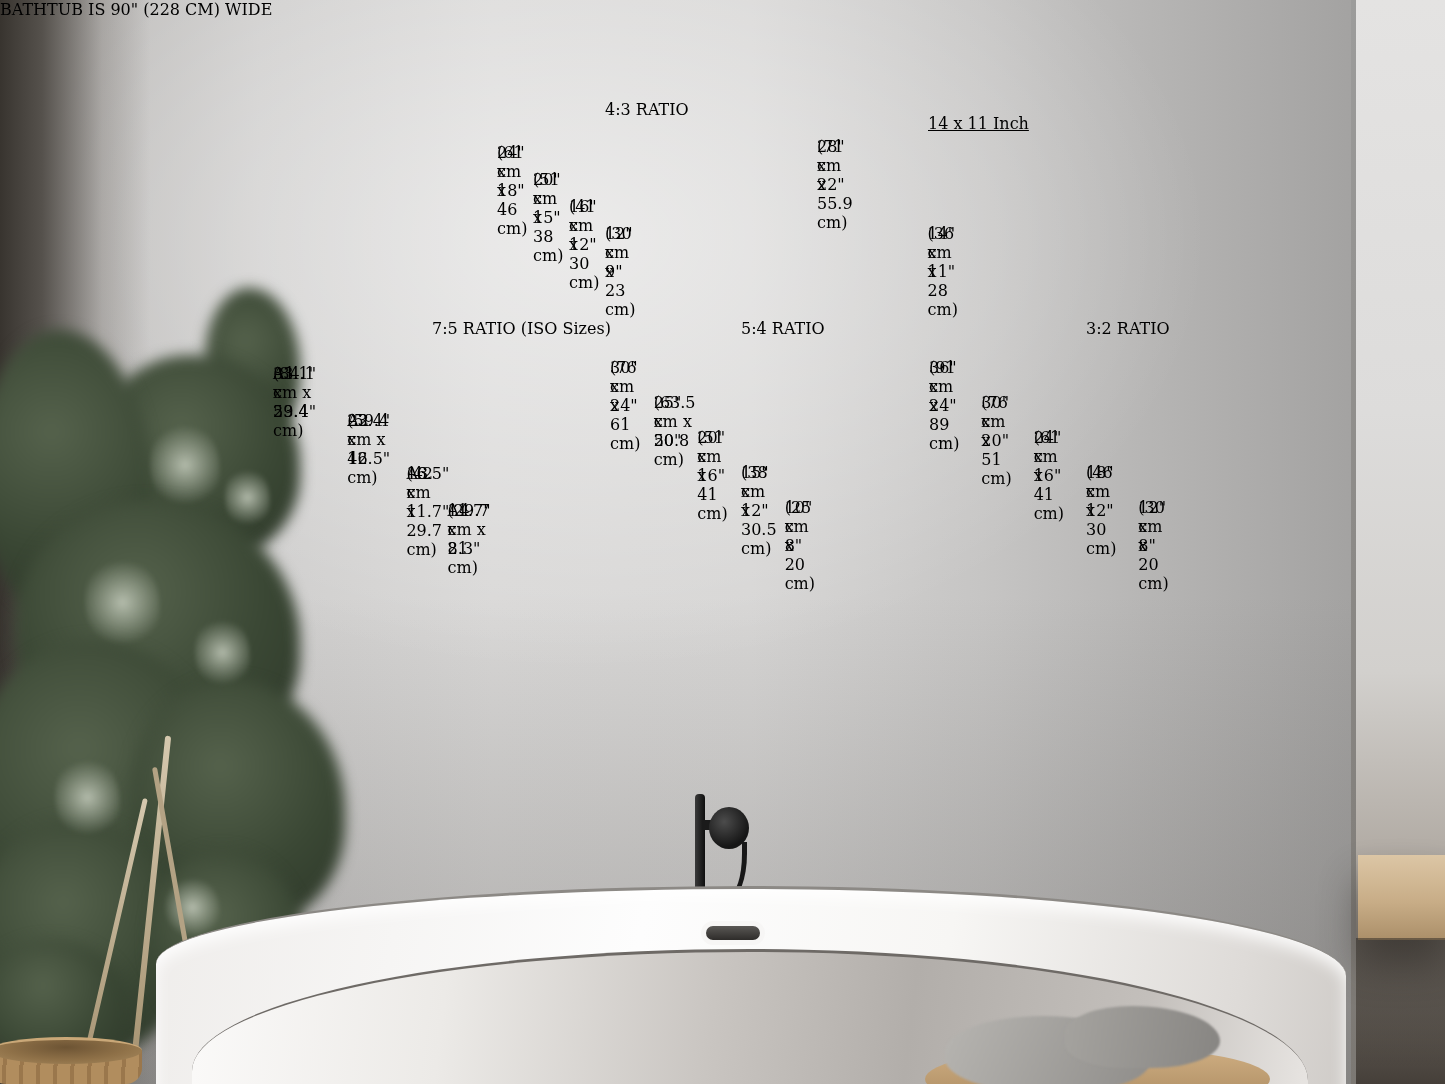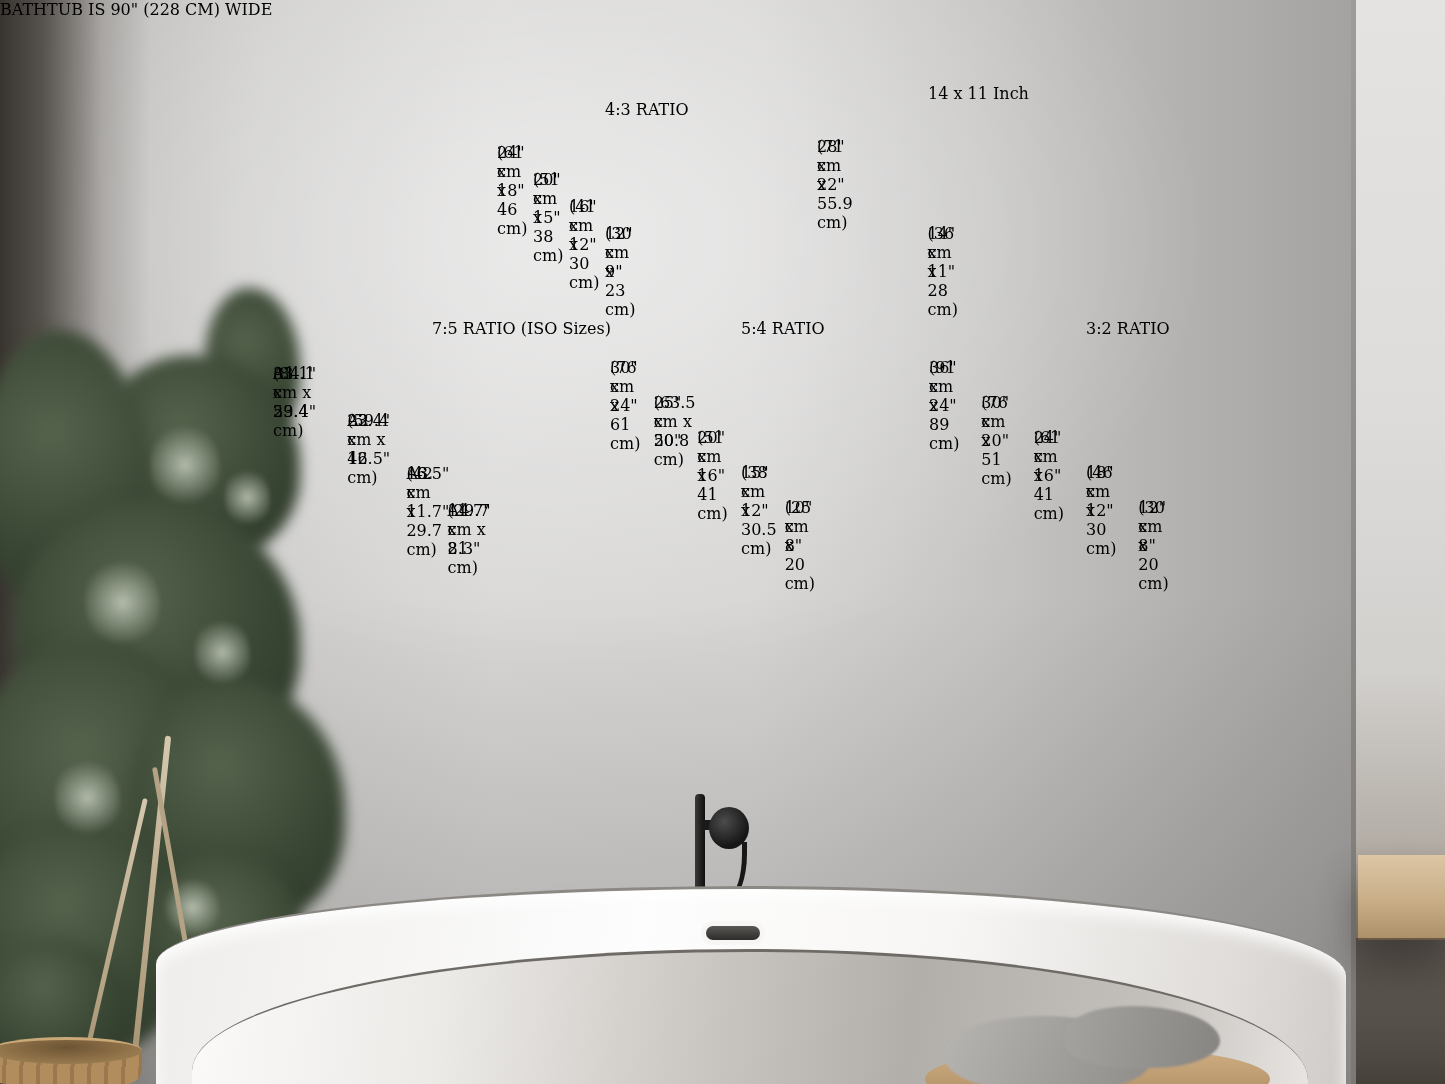--- a/index.html
+++ b/index.html
@@ -142,21 +142,21 @@
   </div>
 
   <div class="tray"></div>
   <div class="towel-shadow"></div>
   <div class="towel t1"></div>
   <div class="towel t2"></div>
   <div class="towel t3"></div>
   <div class="corner-shadow"></div>
 
   <div class="g-title" style="left:605px;top:100px;">4:3 RATIO</div>
-  <div class="g-title" style="left:928px;top:84px;">14 x 11 Inch</div>
+  <div class="g-title" style="left:928px;top:114px;text-decoration:underline;">14 x 11 Inch</div>
   <div class="g-title" style="left:406px;top:319px;margin-left:26px;">7:5 RATIO (ISO Sizes)</div>
   <div class="g-title" style="left:741px;top:319px;">5:4 RATIO</div>
   <div class="g-title" style="left:1086px;top:319px;">3:2 RATIO</div>
 
   <div>
       <div class="size-box" style="left: 497px; top: 143px; width: 216px; height: 162px;">
         <div class="size-label">
           <div class="in-label">24" x 18"</div>
           <div class="cm-label">(61 cm x 46 cm)</div>
         </div>

